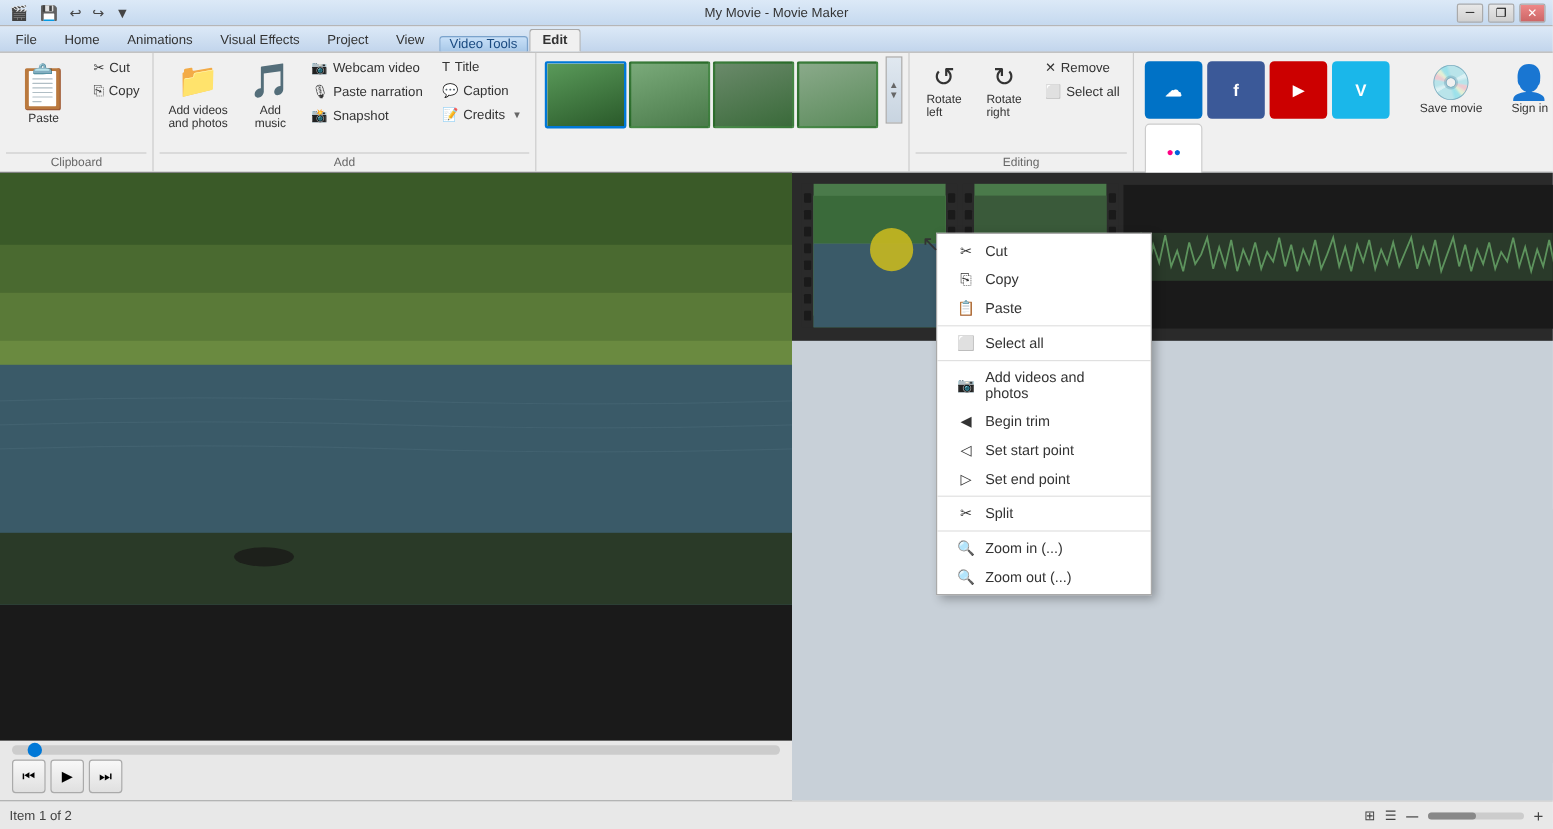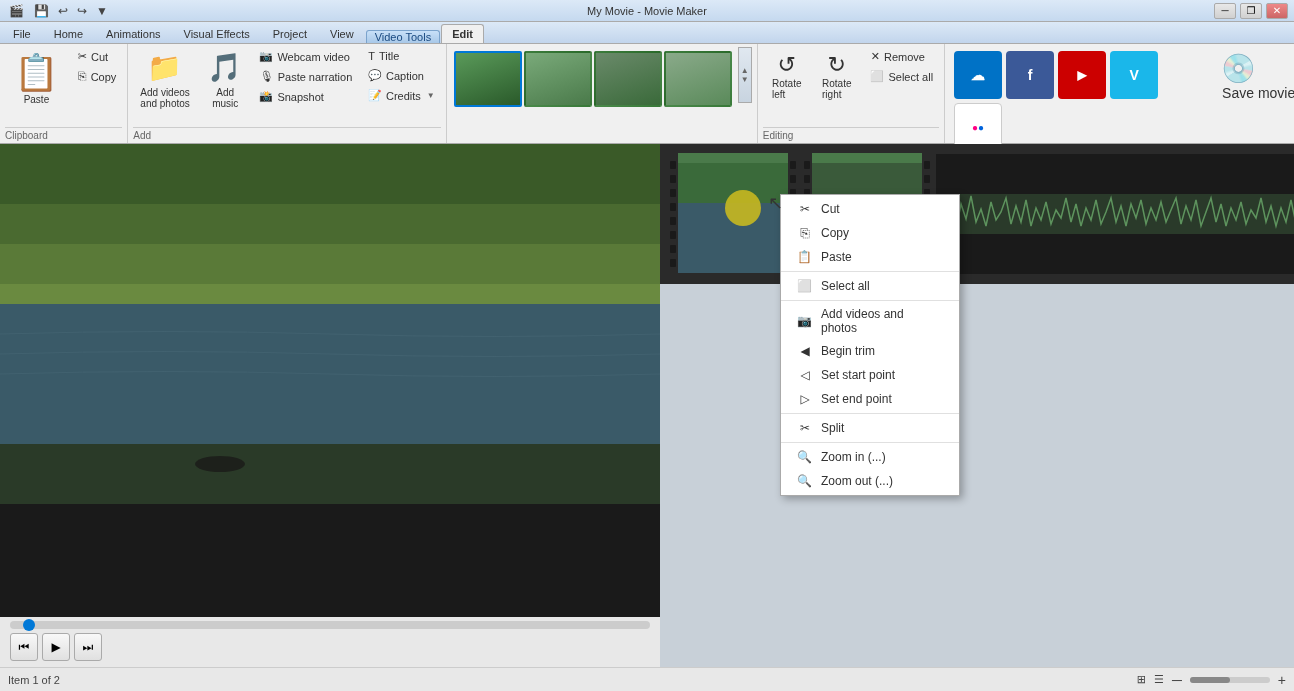--- a/index.html
+++ b/index.html
@@ -72,21 +72,21 @@
       padding: 3px 5px 0 5px;
       min-width: fit-content;
     }
     .ribbon-group-content {
       display: flex;
       flex: 1;
       align-items: flex-start;
       gap: 4px;
     }
     .ribbon-group-label {
-      text-align: left;
+      text-align: center;
       font-size: 10px;
       color: #666;
       padding: 2px 0;
       border-top: 1px solid #ccc;
       margin-top: 0;
     }
 
     
     .ribbon-btn-large {
       display: flex;
@@ -528,21 +528,21 @@
         <div class="social-icon" style="background:#3b5998;font-size:14px;font-weight:bold;">f</div>
         <div class="social-icon" style="background:#cc0000;font-size:12px;font-weight:bold;">▶</div>
         <div class="social-icon" style="background:#1ab7ea;font-size:14px;">V</div>
         <div class="social-icon" style="background:white;font-size:10px;border:1px solid #ccc;">
           <span style="color:#ff0084;">●</span>
             <span style="color:#0063dc;">●</span>
         </div>
       </div>
       <div class="save-movie-btn">
         <span style="font-size:28px;">💿</span>
-        <span style="font-size:14px;color:#333;margin-left:39px;">Save
+        <span style="font-size:10px;color:#333;">Save
 movie</span>
       </div>
       <div class="sign-in-btn">
         <span style="font-size:28px;">👤</span>
         <span style="font-size:10px;color:#333;">Sign
 in</span>
       </div>
     </div>
     <div class="ribbon-group-label">Share</div>
   </div>

